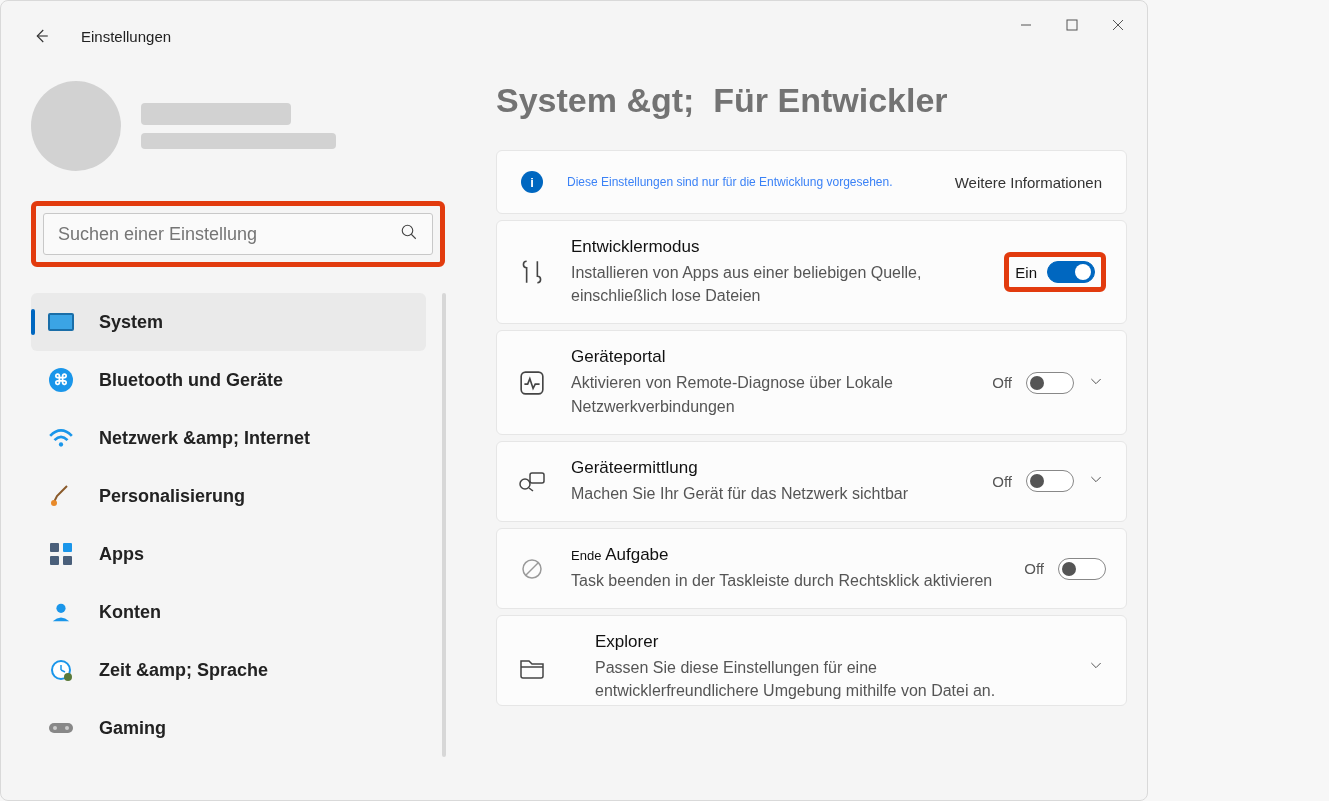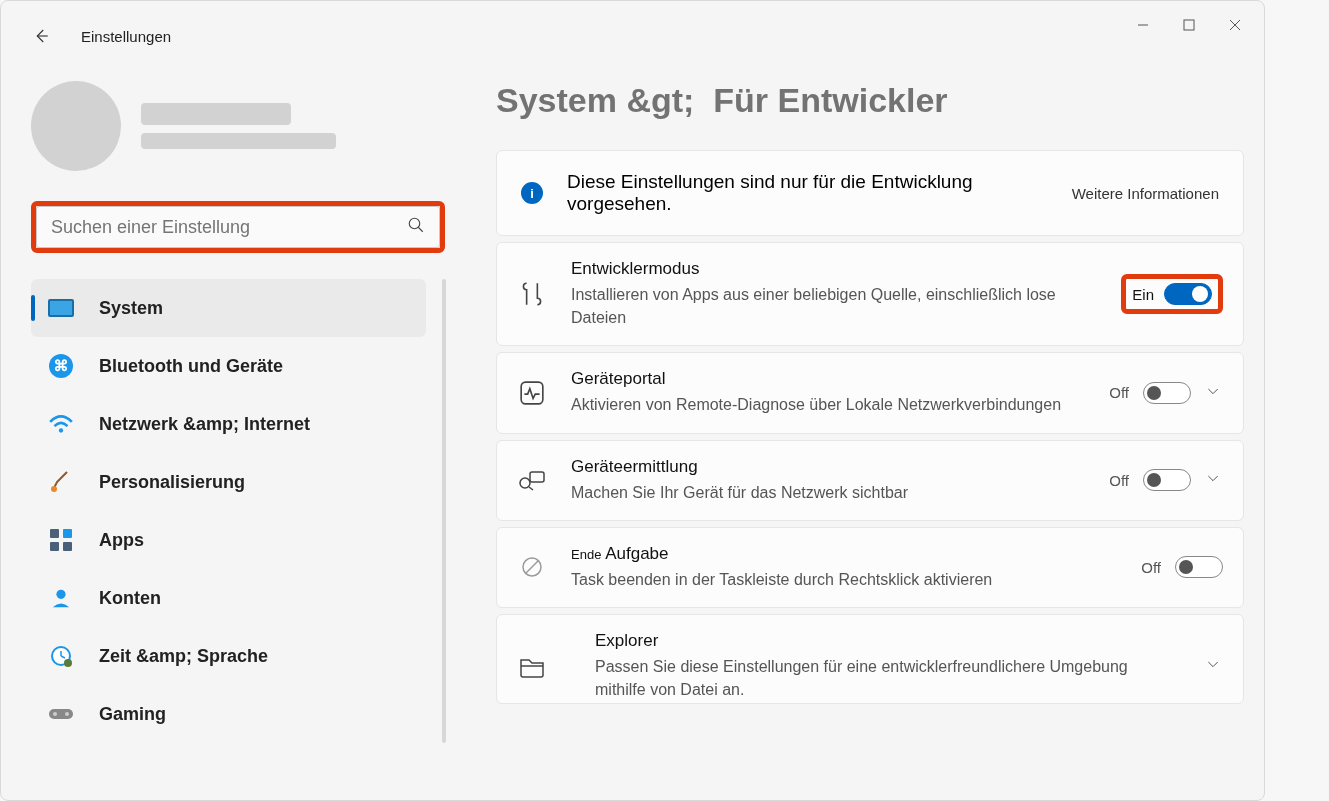--- a/index.html
+++ b/index.html
@@ -1,56 +1,56 @@
 <!DOCTYPE html>
 <html><head>
 <meta charset="utf-8">
 <style>
   * { box-sizing: border-box; margin: 0; padding: 0; }
   html, body { width: 1329px; height: 801px; font-family: "Segoe UI", sans-serif; background: #f7f7f7; overflow: hidden; }
 
-  .window { width: 1265px; height: 801px; background: #f5f5f5; border: 1px solid #d9d9d9; border-radius: 8px; position: relative; display: flex; flex-direction: column; }
+  .window { width: 1148px; height: 801px; background: #f5f5f5; border: 1px solid #d9d9d9; border-radius: 8px; position: relative; display: flex; flex-direction: column; }
 
   .titlebar { height: 70px; display: flex; align-items: center; padding: 0 0 0 30px; position: relative; }
   .back-btn { width: 20px; height: 20px; display:flex; align-items:center; justify-content:center; cursor:pointer; }
   .app-title { margin-left: 30px; font-size: 15px; color:#222; }
   .win-controls { position: absolute; right: 6px; top: 8px; display: flex; gap: 0; }
   .win-ctl { width: 46px; height: 32px; display:flex; align-items:center; justify-content:center; cursor:pointer; color:#555; }
 
   .body { flex: 1; display: flex; overflow: hidden; }
 
   
   .sidebar { width: 455px; padding: 10px 0 0 30px; display:flex; flex-direction:column; position:relative; }
   .profile { display:flex; align-items:center; gap:20px; margin-bottom:30px; }
   .avatar { width: 90px; height: 90px; border-radius: 50%; background:#d2d2d2; }
   .profile-name { width:150px; height:22px; background:#d2d2d2; border-radius:4px; margin-bottom:8px; }
   .profile-sub { width:195px; height:16px; background:#d2d2d2; border-radius:4px; }
 
-  .search-wrap { border: 5px solid #e23b0e; border-radius:6px; padding:0; margin-bottom:26px; width:414px; }
+  .search-wrap { border: 5px solid #e23b0e; border-radius:6px; padding:7px; margin-bottom:26px; width:414px; }
   .search-inner { background:#fafafa; border:1px solid #c8c8c8; border-radius:3px; height:42px; display:flex; align-items:center; padding:0 14px; }
   .search-inner input { flex:1; border:none; background:transparent; font-size:18px; outline:none; color:#222; }
   .search-inner .s-icon { color:#444; }
 
   .nav { position:relative; }
   .nav-scroll { max-height:470px; overflow:hidden; padding-right:30px; }
   .nav-item { height:58px; display:flex; align-items:center; gap:24px; padding:0 16px; border-radius:6px; cursor:pointer; position:relative; font-size:18px; color:#222;font-weight:bold; }
   .nav-item.selected { background:#eaeaea; }
   .nav-item.selected::before { content:""; position:absolute; left:0; top:16px; bottom:16px; width:4px; background:#0067c0; border-radius:2px; }
   .nav-icon { width:28px; height:28px; display:flex; align-items:center; justify-content:center; font-size:22px; }
   .nav-scrollbar { position:absolute; right:10px; top:0; width:4px; height:100%; background:#d7d7d7; border-radius:2px; }
 
   
   .main { flex:1; padding: 10px 20px 0 40px; overflow:hidden; }
   .breadcrumb { font-size:34px; font-weight:600; color:#737373; margin-bottom:30px; white-space:pre; }
 
   .cards { display:flex; flex-direction:column; gap:6px; }
   .card { background:#fcfcfc; border:1px solid #e6e6e6; border-radius:6px; padding:16px 20px; display:flex; align-items:center; gap:24px; }
   .info-card { padding:20px 24px; }
   .info-icon { width:22px; height:22px; border-radius:50%; background:#0067c0; color:#fff; display:flex; align-items:center; justify-content:center; font-size:13px; font-weight:700; flex-shrink:0; }
-  .info-text { font-size:19px; color:#000000; flex:1; }
+  .info-text { font-size:12px; color:#3b82f6; flex:1; }
   .info-link { font-size:15px; color:#333; cursor:pointer; }
 
   .card-icon { width:30px; display:flex; justify-content:center; color:#444; flex-shrink:0; }
   .card-body { flex:1; }
   .card-title { font-size:17px; color:#111; margin-bottom:4px; }
   .card-desc { font-size:16px; color:#555; line-height:1.45; max-width:540px; }
   .card-right { display:flex; align-items:center; gap:14px; }
   .toggle-label { font-size:15px; color:#555; }
   .toggle { width:48px; height:22px; border-radius:11px; position:relative; cursor:pointer; }
   .toggle.off { background:#fff; border:1px solid #888; }

